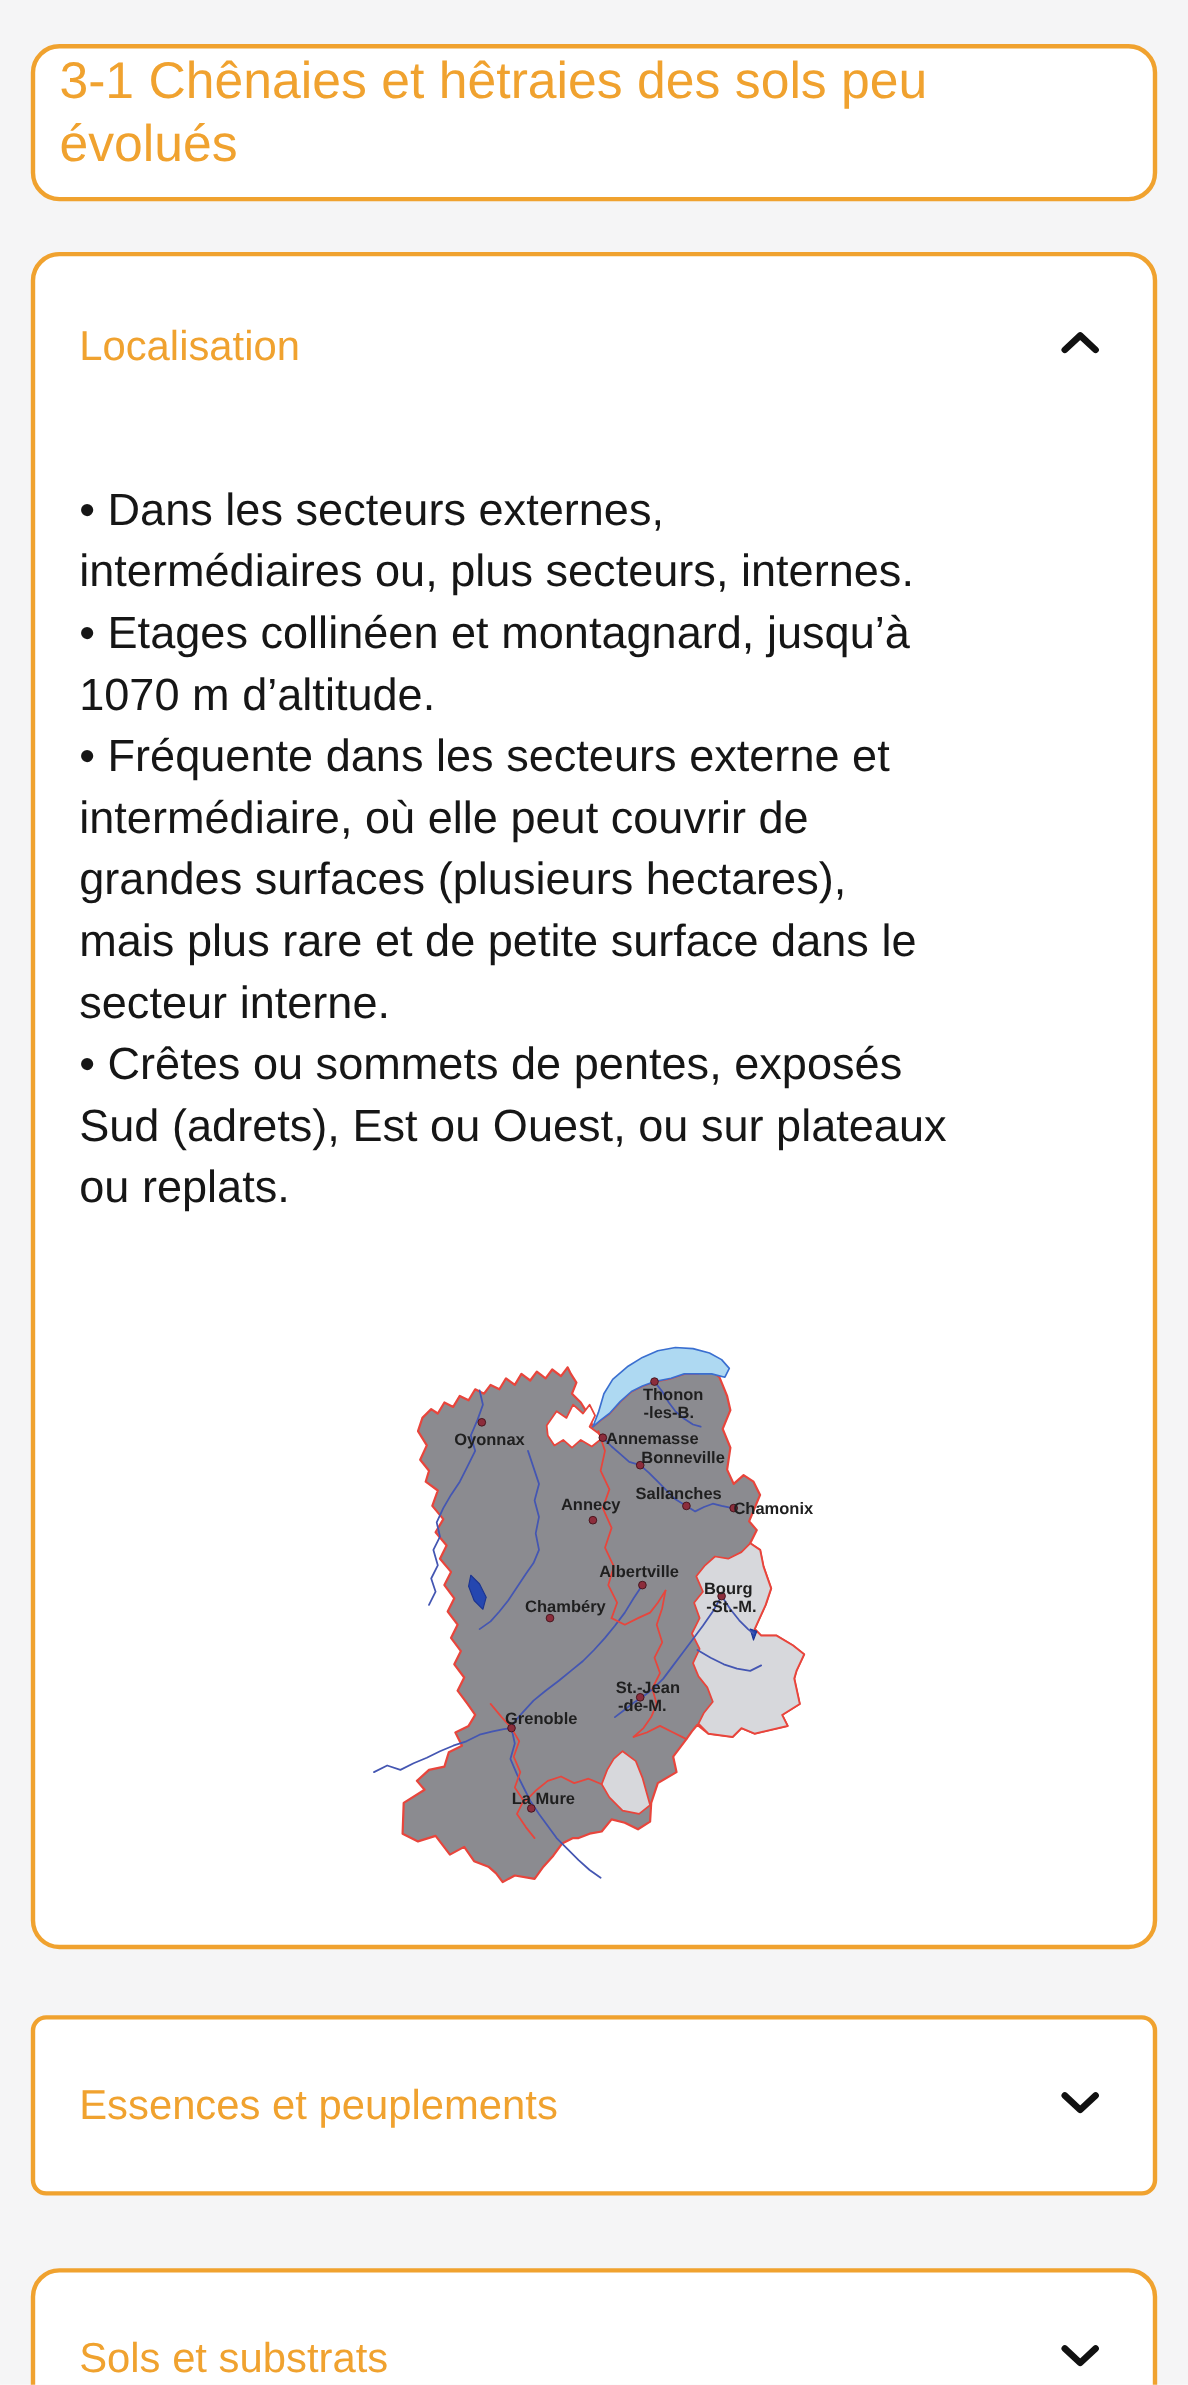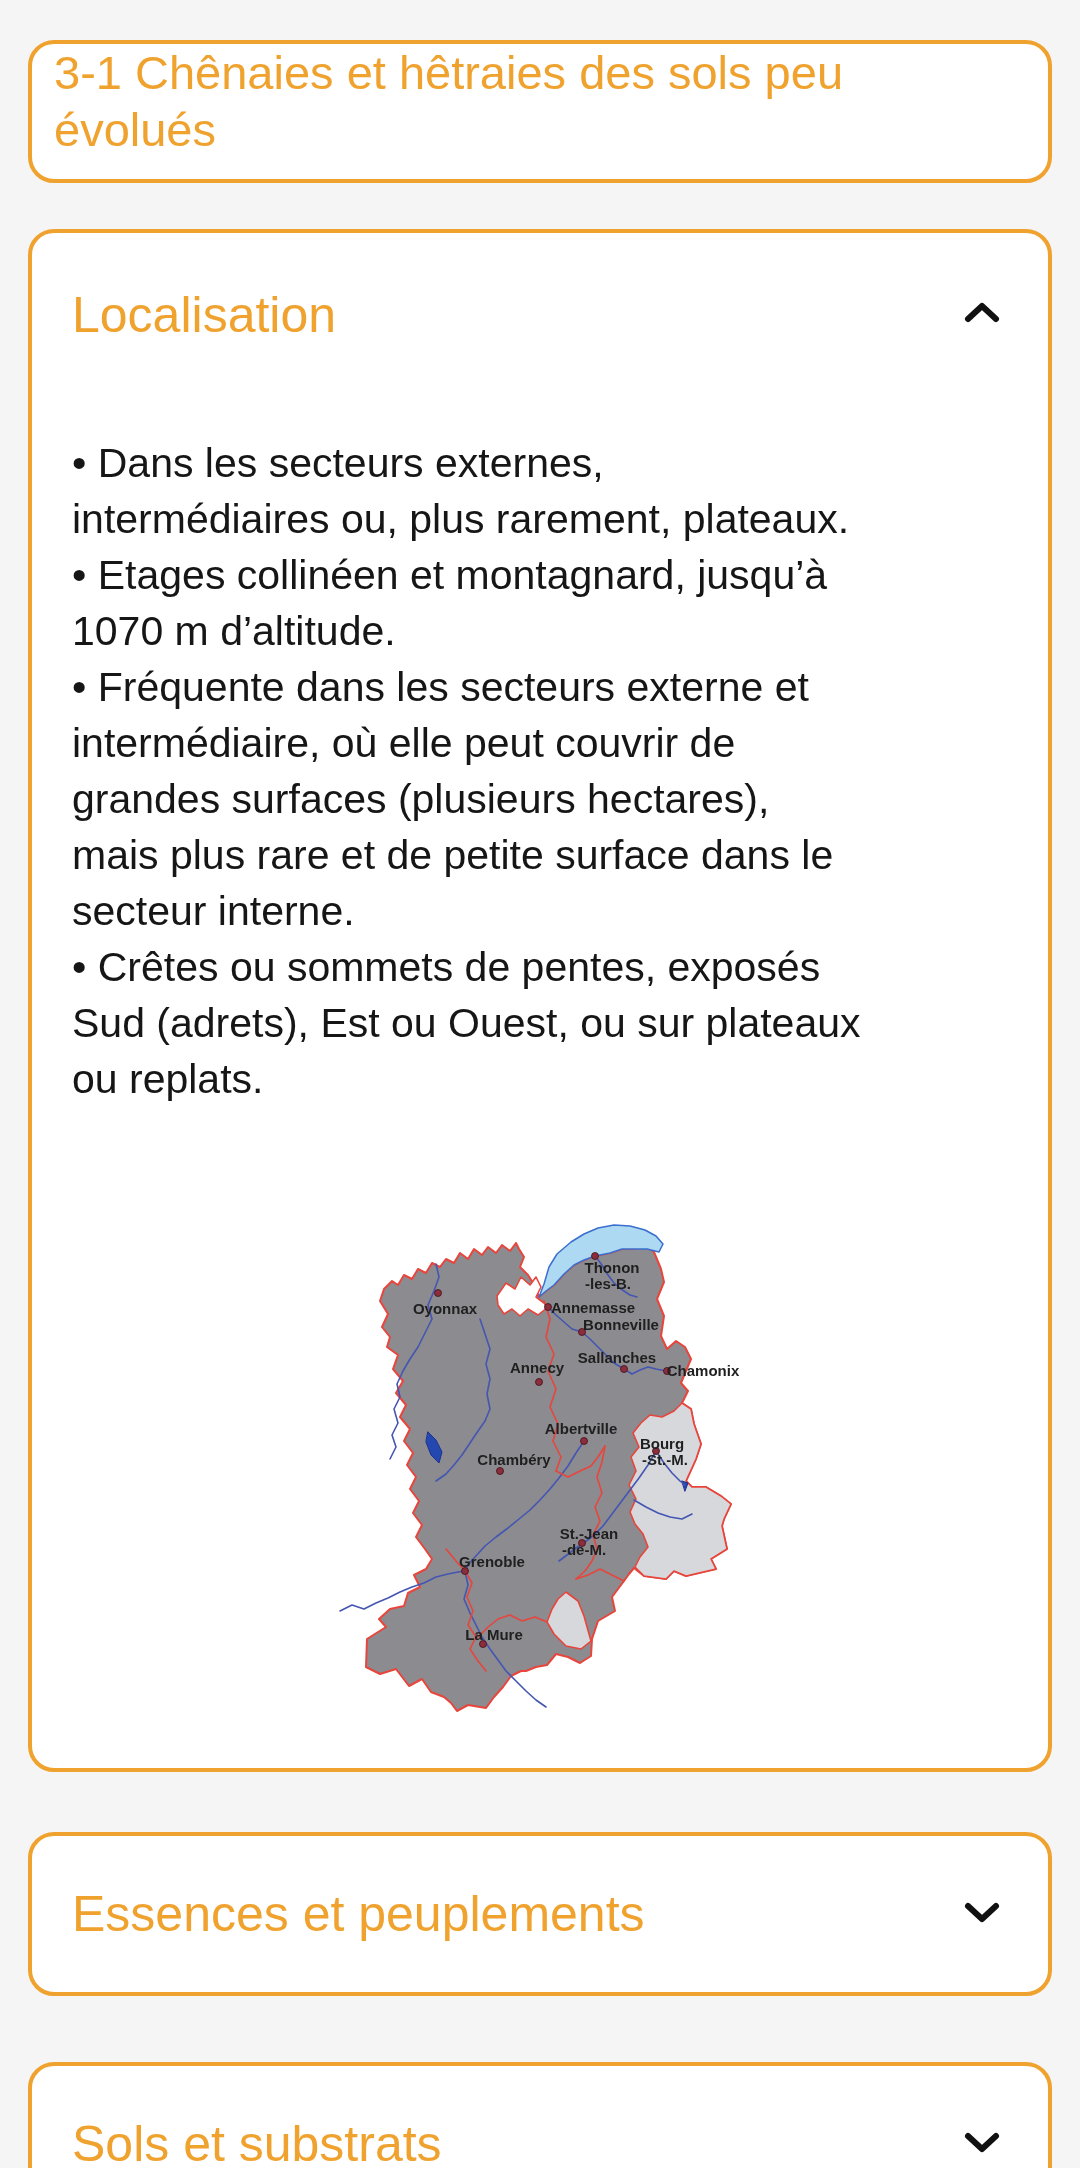--- a/index.html
+++ b/index.html
@@ -19,29 +19,29 @@
   .title-card{
     margin-top:40px;
     padding:0 22px 20px;
     color:var(--accent);
     font-size:47px;
     line-height:1.22;
     white-space:pre-line;
   }
   .section{ margin-top:46px; padding:50px 40px 44px; }
   .section.collapsed{ padding:46px 40px; }
-  .section.gap-lg{ margin-top:60px; }
+  .section.gap-lg{ margin-top:60px;border-radius:14px; }
   .section.gap-xl{ margin-top:66px; }
   .sec-head{
     display:flex; justify-content:space-between; align-items:center;
     cursor:pointer;
   }
   .sec-title{
     color:var(--accent);
-    font-size:50px; line-height:64px;
+    font-size:38px; line-height:64px;
   }
   .chev{ flex:0 0 auto; margin-right:4px; }
   .body-text{
     margin-top:88px;
     font-size:41px; line-height:56px; color:#161616;
   }
   .body-text p{ margin:0; white-space:pre-line; }
   .map-wrap{ margin-top:112px; display:flex; justify-content:center; }
   #region-map{ overflow:visible; }
   #region-map text{
@@ -61,21 +61,21 @@
     <div class="sec-head">
       <span class="sec-title">Localisation</span>
       <span class="chev">
         <svg width="44" height="30" viewBox="0 0 44 30">
           <polyline points="8,21 22,8 36,21" fill="none" stroke="#111111" stroke-width="6" stroke-linecap="round" stroke-linejoin="round"></polyline>
         </svg>
       </span>
     </div>
     <div class="body-text">
       <p>• Dans les secteurs externes,
-intermédiaires ou, plus rarement, plateaux.</p>
+intermédiaires ou, plus secteurs, internes.</p>
       <p>• Etages collinéen et montagnard, jusqu’à
 1070 m d’altitude.</p>
       <p>• Fréquente dans les secteurs externe et
 intermédiaire, où elle peut couvrir de
 grandes surfaces (plusieurs hectares),
 mais plus rare et de petite surface dans le
 secteur interne.</p>
       <p>• Crêtes ou sommets de pentes, exposés
 Sud (adrets), Est ou Ouest, ou sur plateaux
 ou replats.</p>

